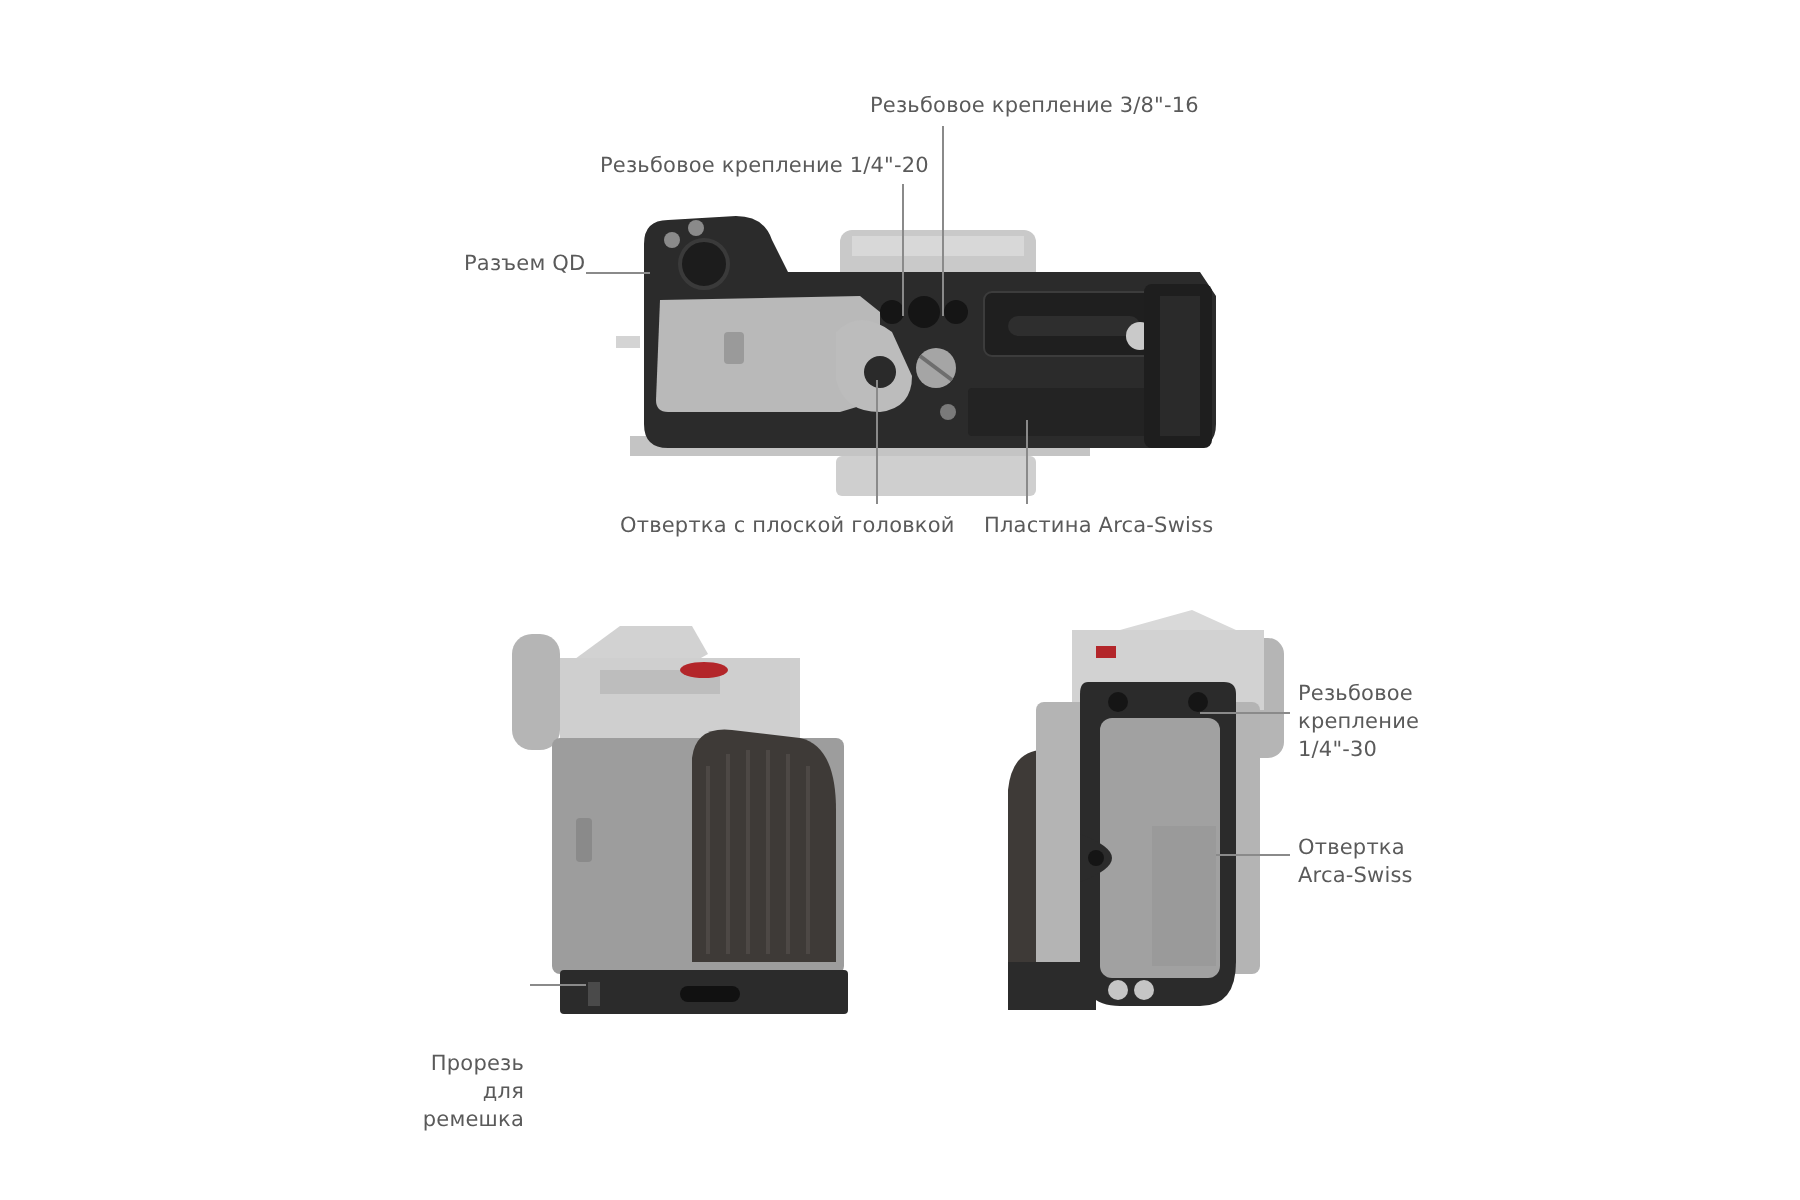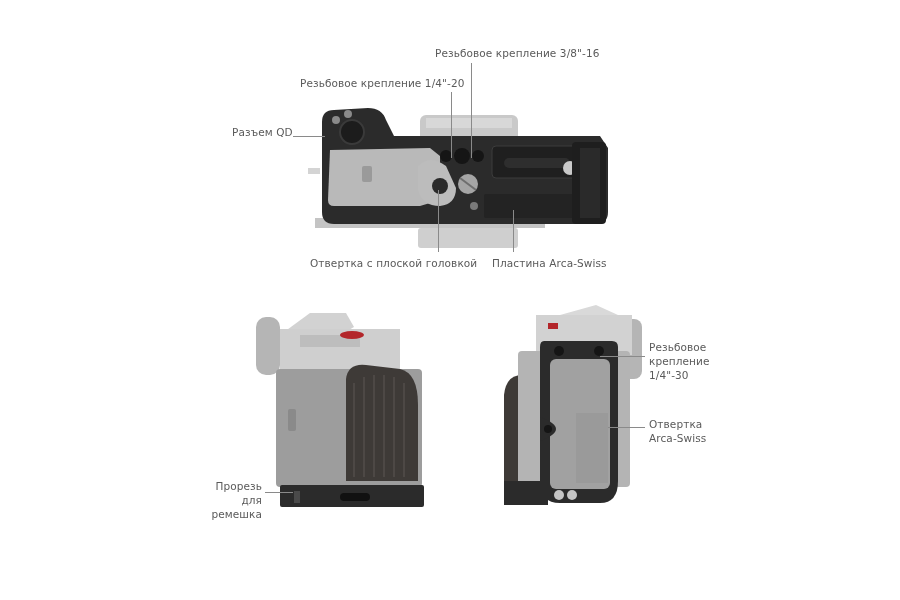--- a/index.html
+++ b/index.html
@@ -1,19 +1,19 @@
 <!DOCTYPE html>
 <html><head>
 <meta charset="utf-8">
 <style>
   * { box-sizing: border-box; margin: 0; padding: 0; }
   html, body { width: 900px; height: 600px; background: #ffffff; overflow: hidden; }
   body { position: relative; font-family: "DejaVu Sans", "Liberation Sans", sans-serif; color: #555; }
   .label { position: absolute; font-size: 10.5px; line-height: 14px; color: #5a5a5a; white-space: nowrap; letter-spacing: 0.1px; }
-  .label.right { text-align: right; }
+  .label.right { text-align: right; margin-top: 46px; }
   .label.multiline { white-space: pre-line; }
   .line { position: absolute; background: #8a8a8a; }
   .vline { width: 1px; }
   .hline { height: 1px; }
   .view { position: absolute; }
   svg { display: block; }
 </style>
 </head>
 <body>
 

